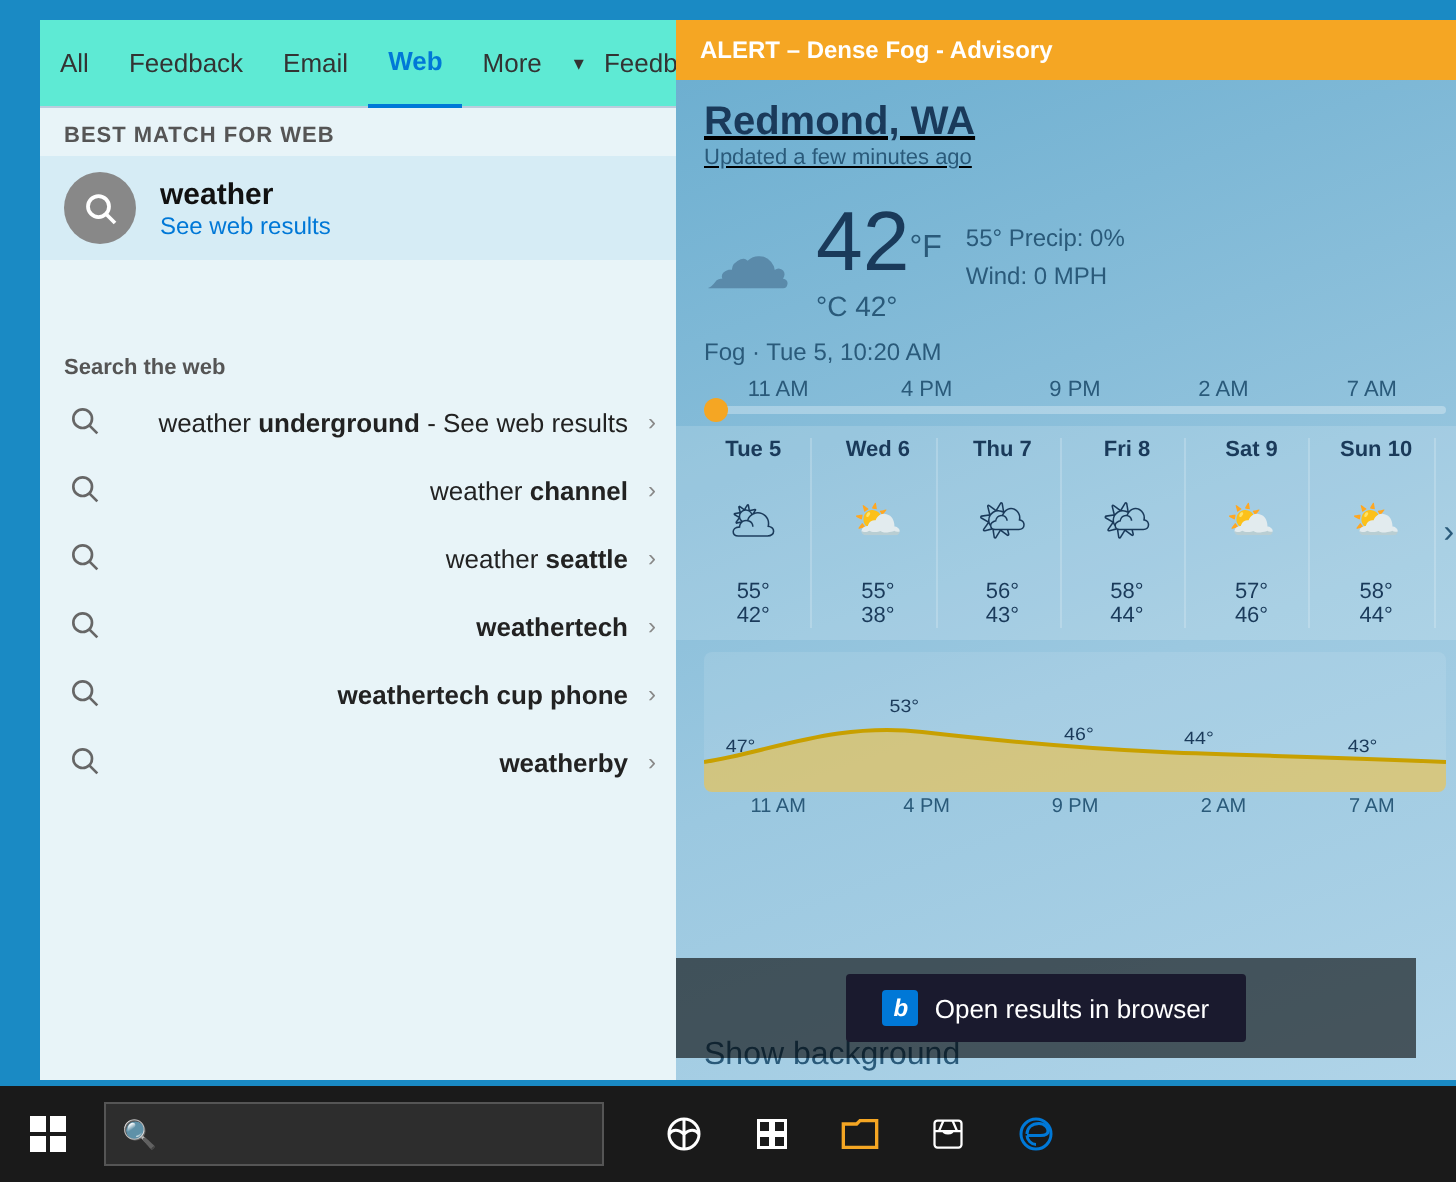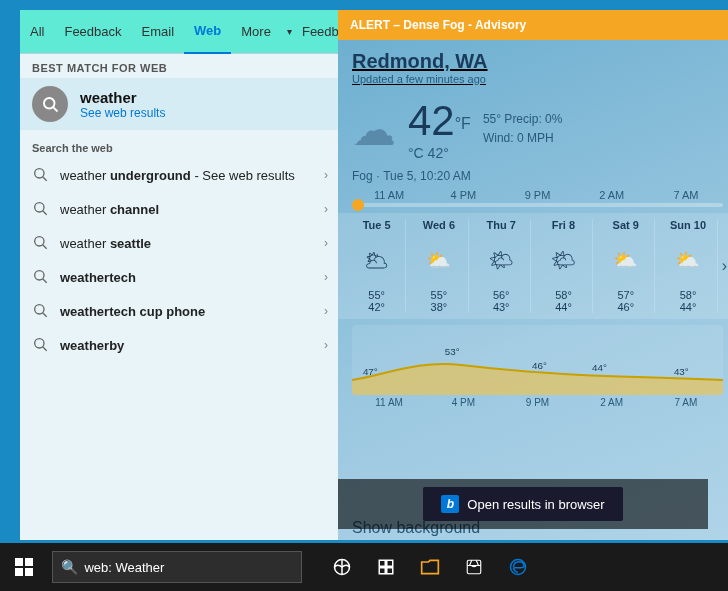--- a/index.html
+++ b/index.html
@@ -158,27 +158,29 @@
       color: #0078d7;
       cursor: pointer;
     }
 
     
     .search-web-label {
       font-size: 11px;
       font-weight: 600;
       color: #555;
       padding: 8px 12px 4px;
+      margin-top: 36px;
     }
     .web-result {
       display: flex;
       align-items: center;
       padding: 8px 12px;
       cursor: pointer;
       gap: 10px;
+      text-align: right;
     }
     .web-result-icon {
       width: 18px;
       height: 18px;
       color: #555;
       flex-shrink: 0;
     }
     .web-result-text {
       font-size: 13px;
       color: #222;
@@ -638,21 +640,20 @@
   <div class="taskbar-start">
     <div class="win-logo">
       <div class="win-logo-cell"></div>
       <div class="win-logo-cell"></div>
       <div class="win-logo-cell"></div>
       <div class="win-logo-cell"></div>
     </div>
   </div>
   <div class="taskbar-search">
     <span class="search-mag">🔍</span>
-    <input type="text" value="web: Weather" style="color: white; font-size: 13px;">
   </div>
   <div class="taskbar-icons">
     <div class="taskbar-icon">
       <svg width="18" height="18" viewBox="0 0 24 24" fill="none" stroke="white" stroke-width="2">
           <circle cx="12" cy="12" r="10"></circle>
           <line x1="12" y1="2" x2="12" y2="22"></line>
           <path d="M2 12 Q6 7 12 12 Q18 7 22 12"></path>
         </svg>
     </div>
     <div class="taskbar-icon">

